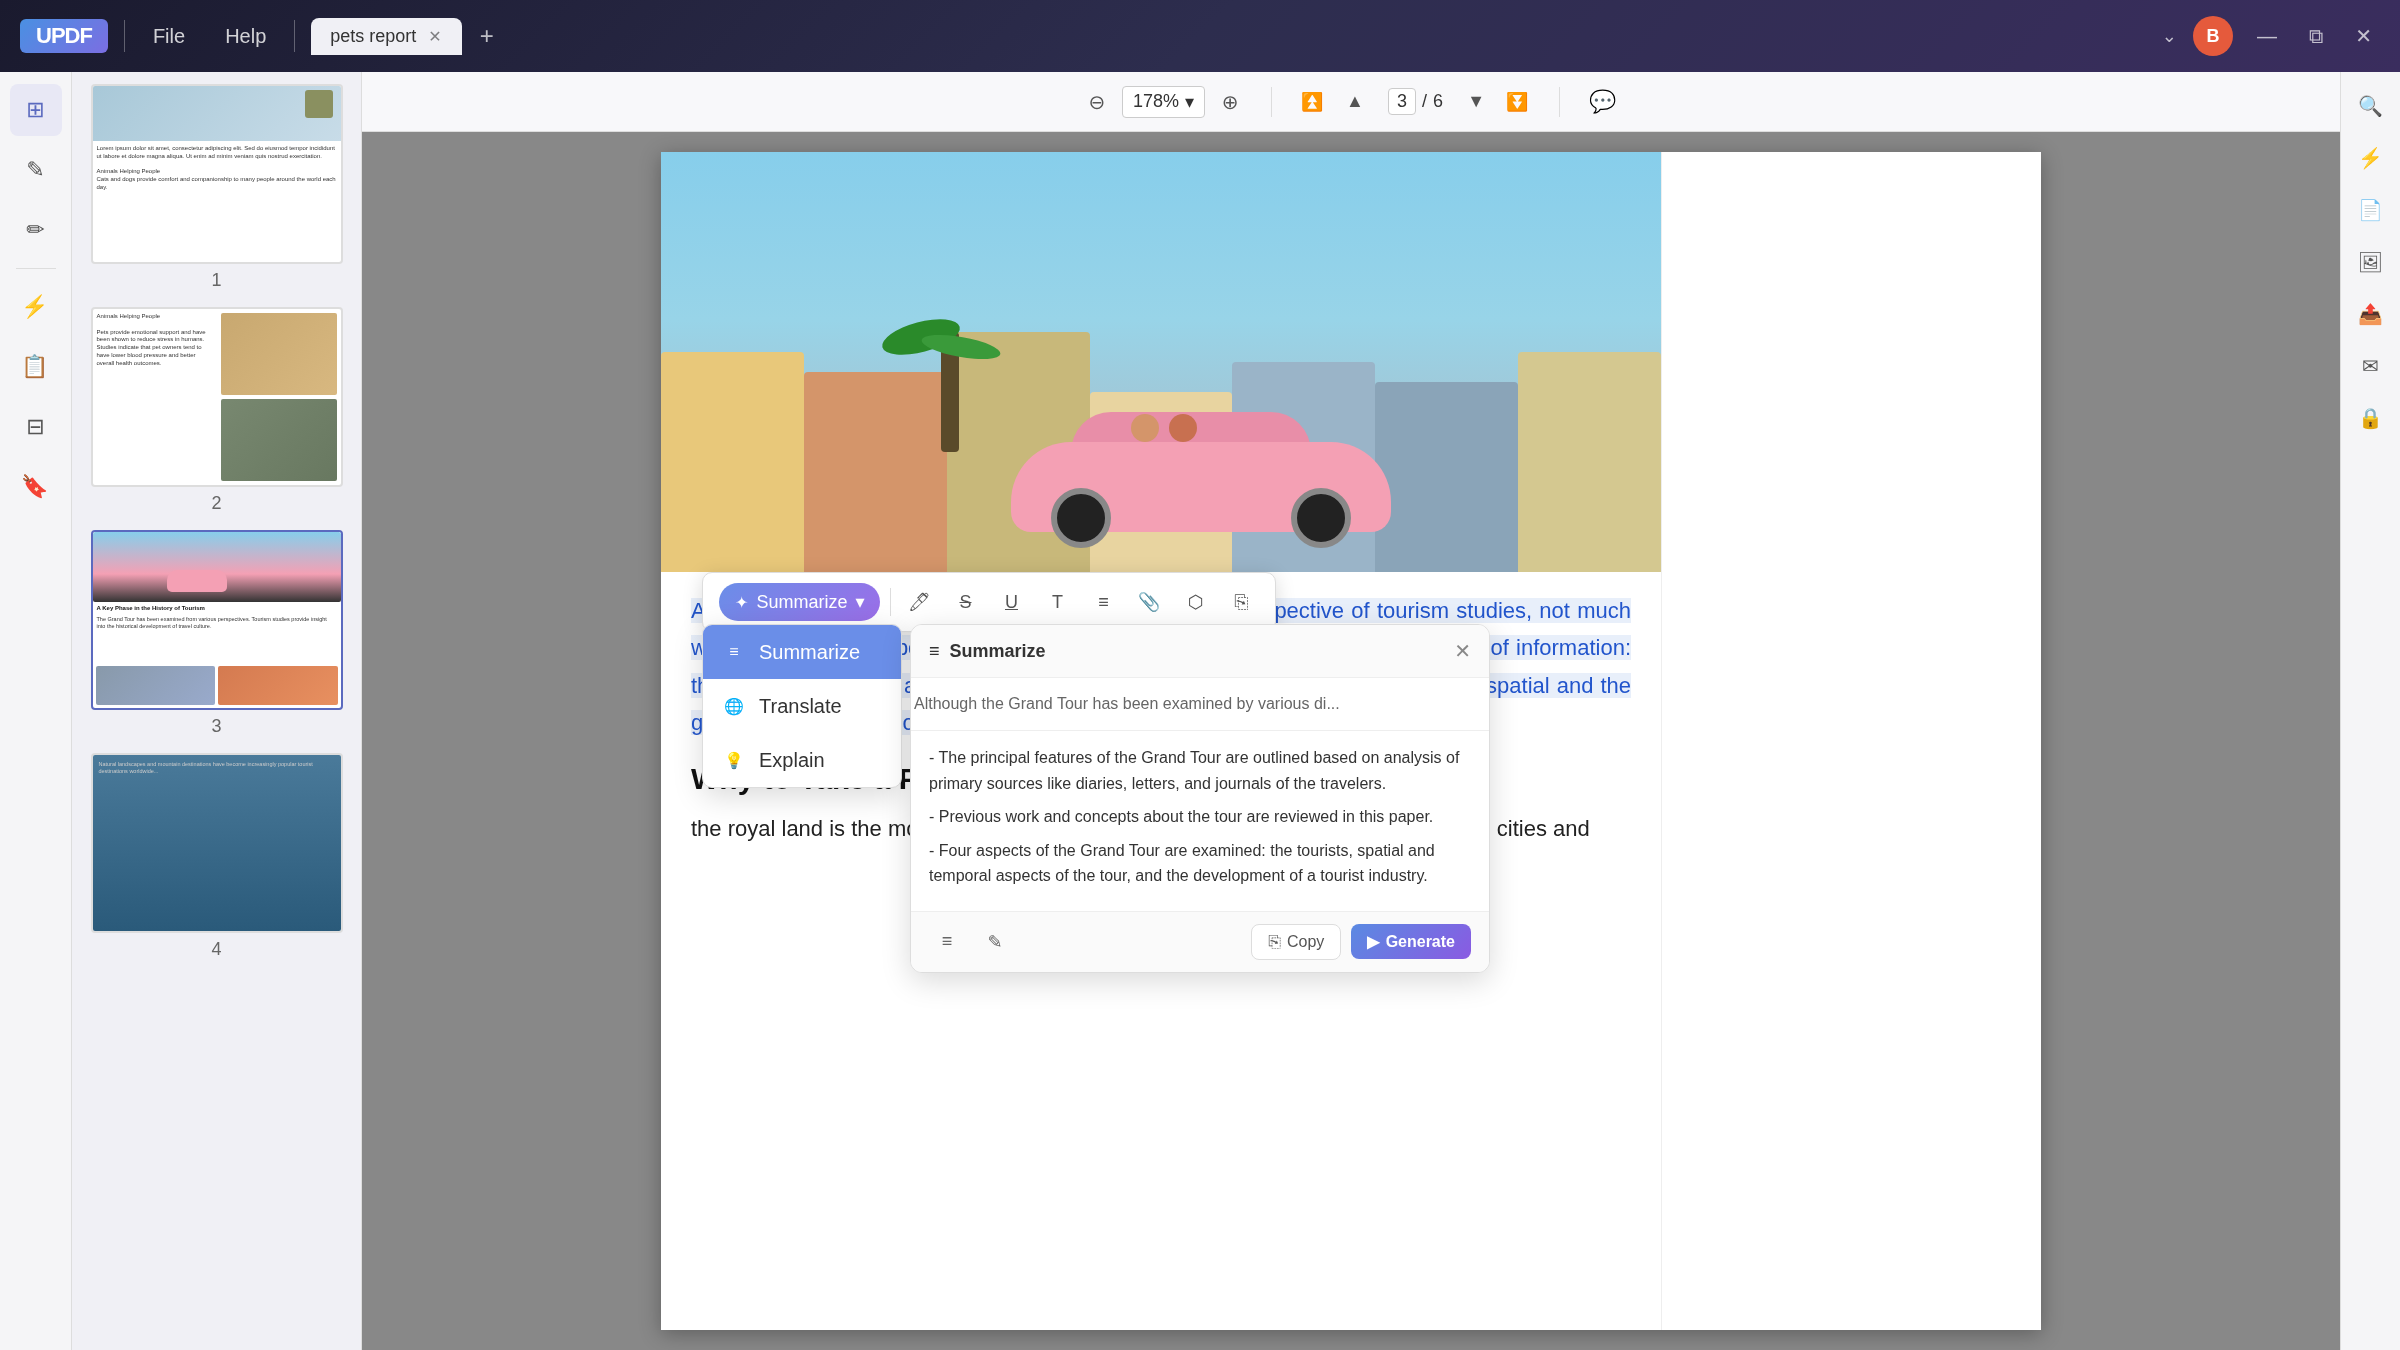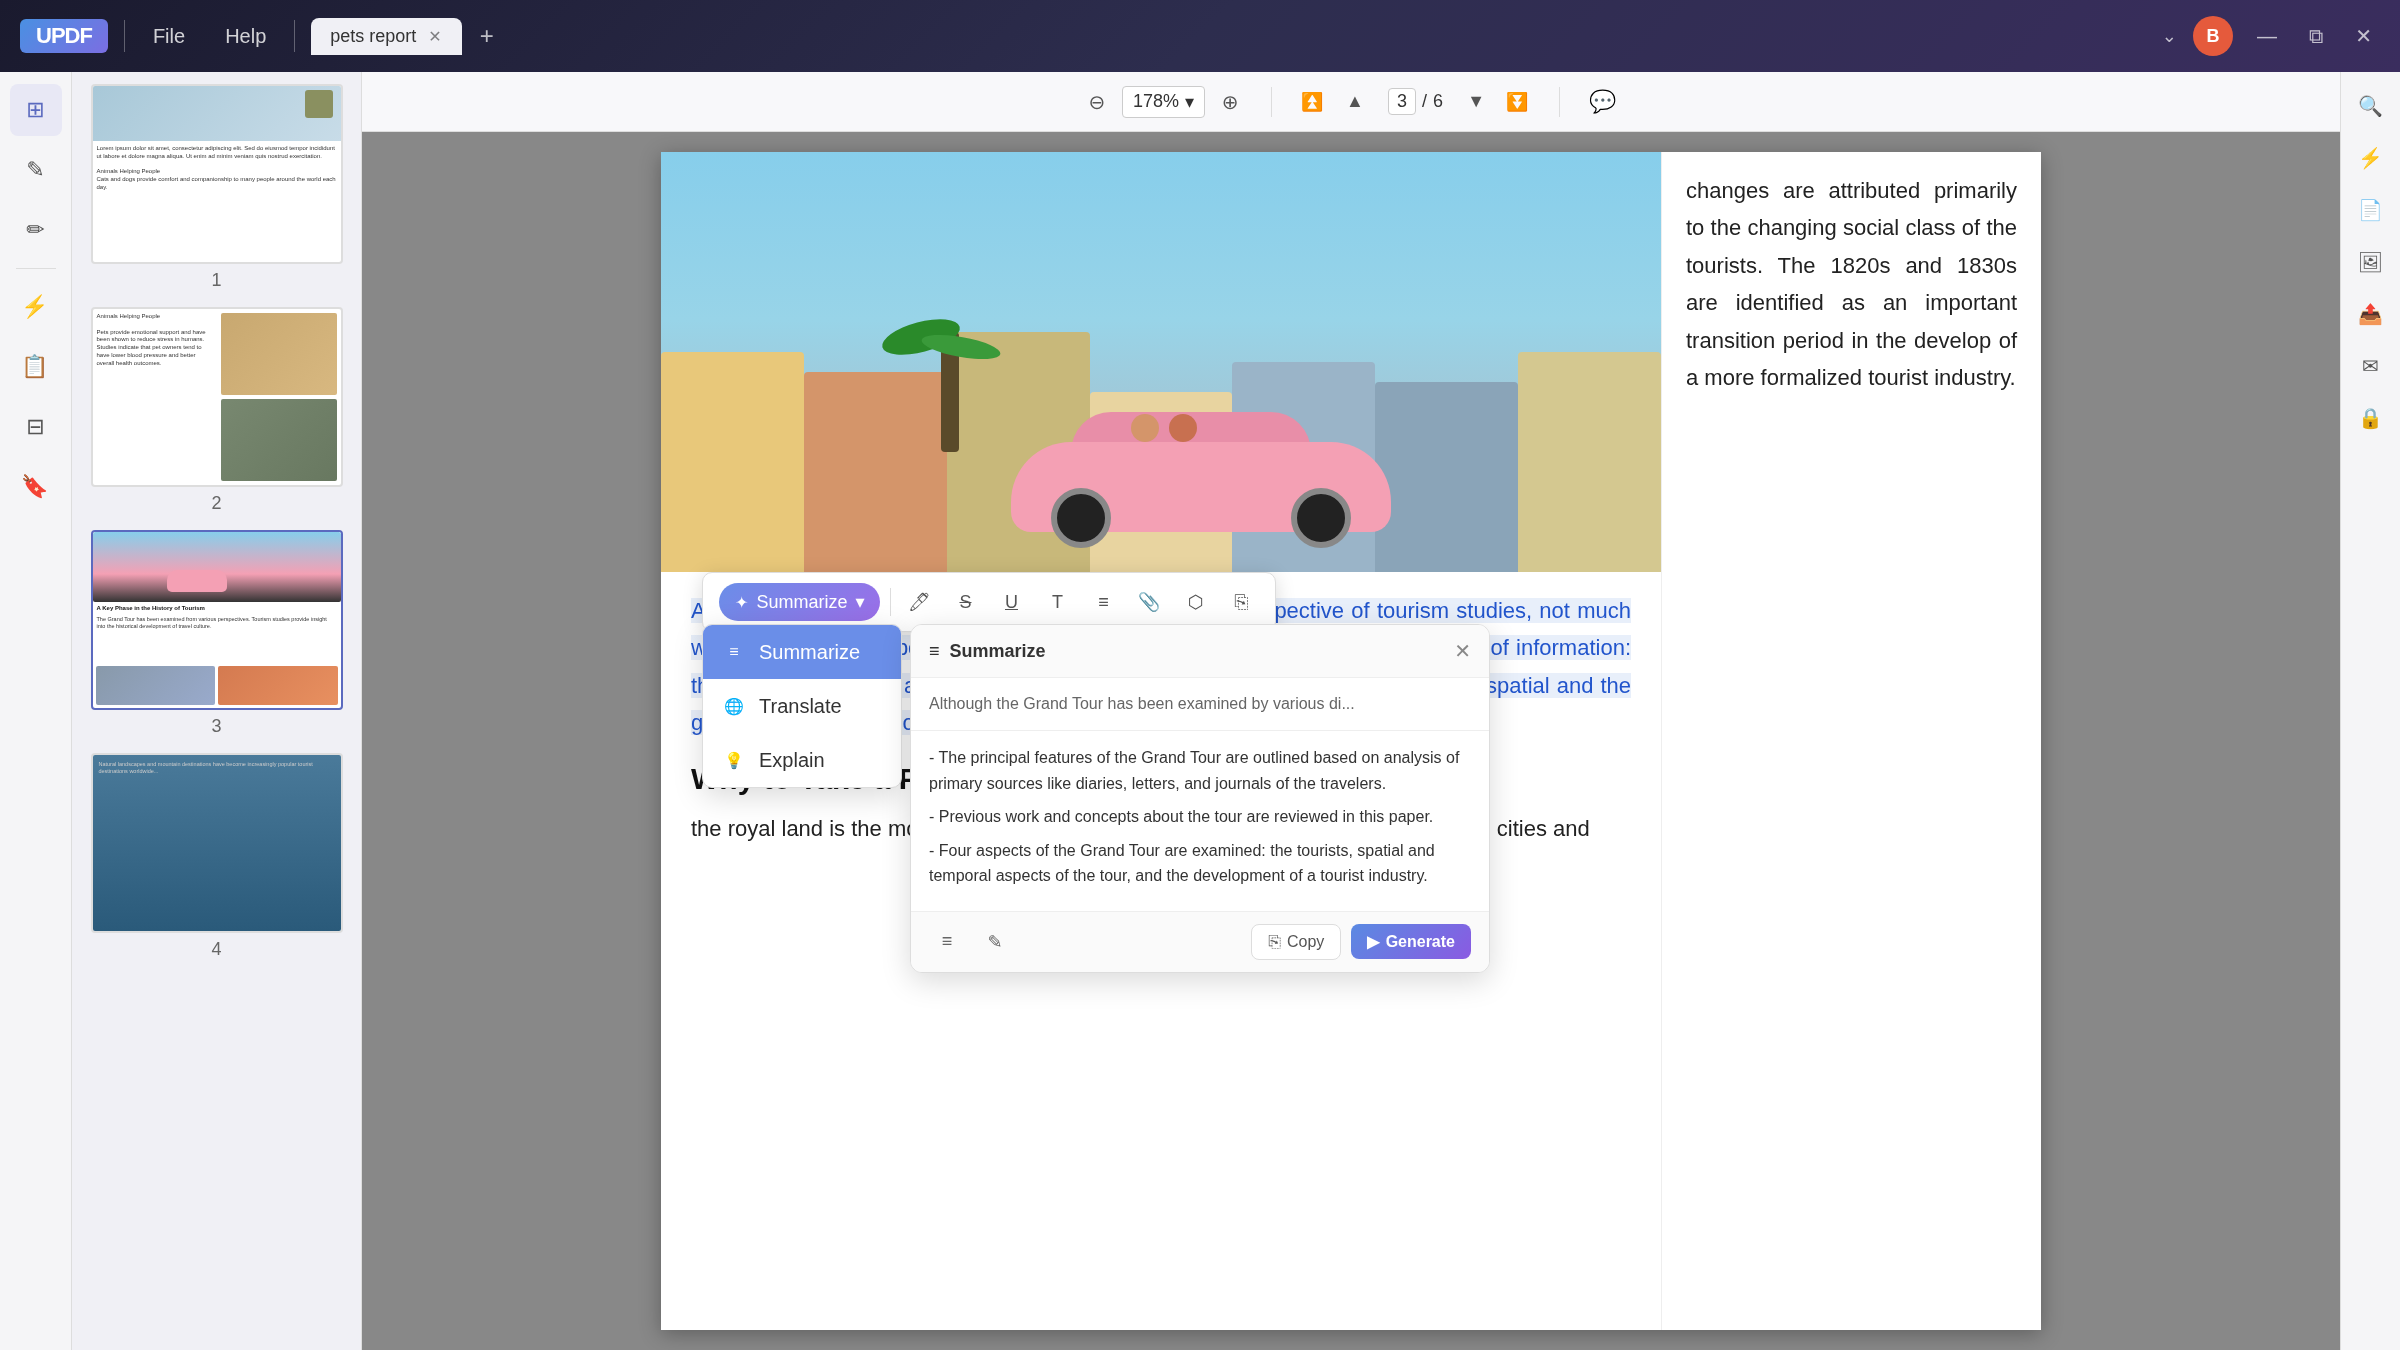--- a/index.html
+++ b/index.html
@@ -576,21 +576,21 @@
       font-size: 18px;
       font-weight: 600;
       color: #333;
     }
     .panel-close {
       font-size: 20px;
       cursor: pointer;
       color: #888;
     }
     .panel-input-area {
-      padding: 14px 18px;
+      padding: 14px 3px;
       border-bottom: 1px solid #eee;
     }
     .panel-input-text {
       font-size: 16px;
       color: #666;
       line-height: 1.5;
     }
     .panel-content {
       padding: 14px 18px;
       max-height: 280px;
@@ -950,21 +950,20 @@
           <div class="doc-text-content">
             <p>
               <span class="highlighted-text">Although the Grand Tour has been examined from the perspective of tourism studies, not much work and concepts about the tour and then other aspects of the primary sources of information: the principal features aspects of the Grand Tour are then examined: the tourists, spatial and the gradual development of a tourist industry.</span>
             </p>
             <h2 class="doc-heading">Why to Take a Plant Tour</h2>
             <p>the royal land is the most sought after tourist destination in India. With its historical cities and</p>
           </div>
         </div>
 
         <div class="doc-right">
-          <p>changes are attributed primarily to the changing social class of the tourists. The 1820s and 1830s are identified as an important transition period in the develop of a more formalized tourist industry.</p>
         </div>
 
       </div>
 
       <div class="ai-toolbar">
         <button class="ai-summarize-btn">
           <span class="ai-sparkle">✦</span>
           <span>Summarize</span>
           <span>▾</span>
         </button>

